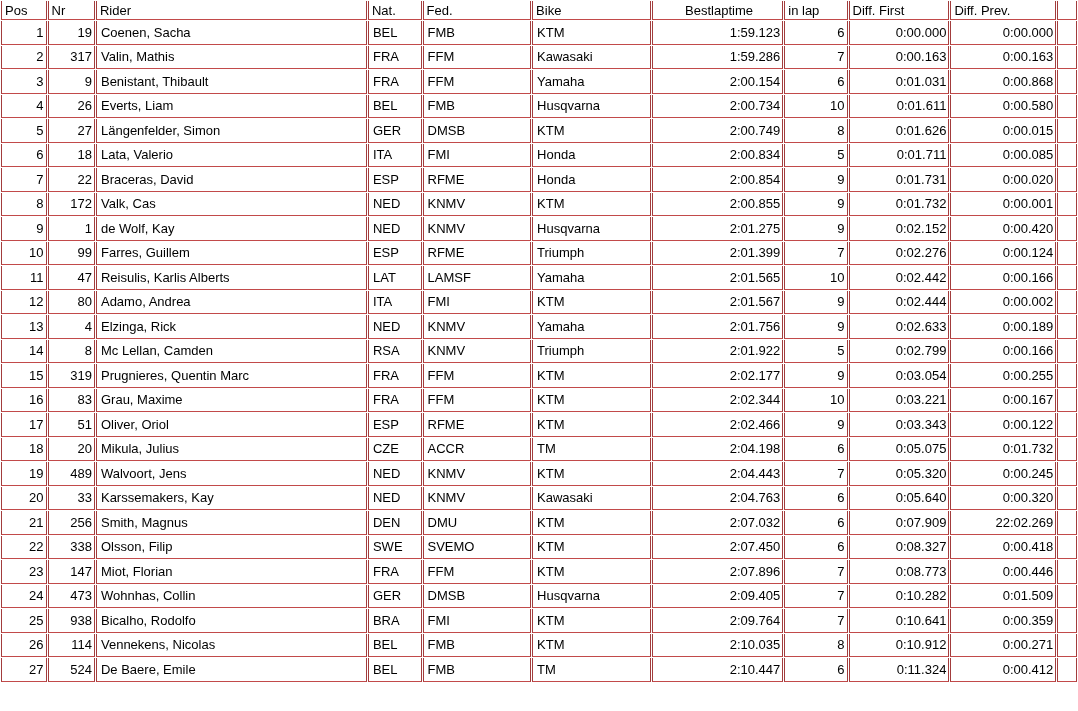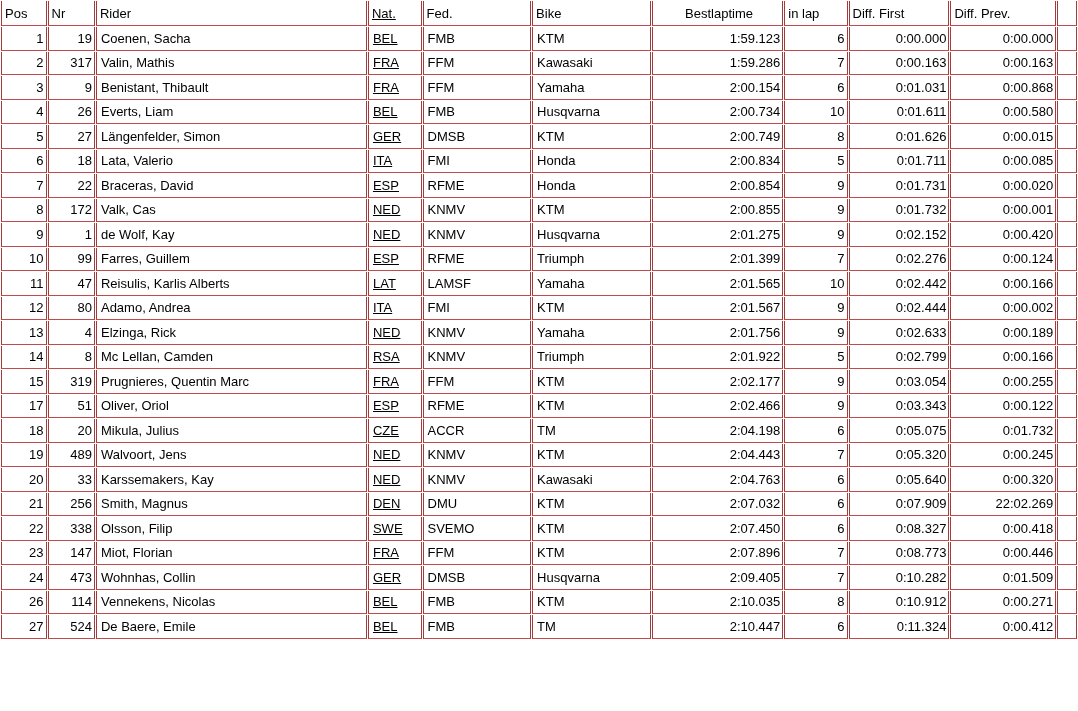--- a/index.html
+++ b/index.html
@@ -22,33 +22,33 @@
     box-sizing: border-box;
     border: 1px solid #a23c3c;
     border-top: none;
     border-bottom-color: #c24a4a;
     overflow: hidden;
     white-space: nowrap;
     vertical-align: middle;
     background: #ffffff;
   }
   th {
-    height: 25px;
+    height: 19px;
     font-weight: 400;
     text-align: left;
     padding: 0 0 0 3px;
   }
   td { height: 23.5px; }
   td.al { text-align: left;  padding-left: 4px; }
   td.ar { text-align: right; padding-right: 2px; }
   
   .c0 { width: 46px;  }
   .c1 { width: 48px;  }
   .c2 { width: 274px; }
-  .c3 { width: 54px; text-decoration: underline;  }
+  .c3 { width: 54px;  }
   .c4 { width: 110px; }
   .c5 { width: 120px; }
   .c6 { width: 133px; text-align: center; }
   .c7 { width: 64px; margin-left: 18px;  }
   .c8 { width: 102px; margin-left: 33px; }
   .c9 { width: 107px; }
   .stub { width: 20px; }
 </style>
 </head>
 <body>
@@ -259,20 +259,33 @@
     <td class="al c3">FRA</td>
     <td class="al c4">FFM</td>
     <td class="al c5">KTM</td>
     <td class="ar c6">2:02.177</td>
     <td class="ar c7">9</td>
     <td class="ar c8">0:03.054</td>
     <td class="ar c9">0:00.255</td>
     <td class="stub"></td>
   </tr>
       <tr>
+    <td class="ar c0">16</td>
+    <td class="ar c1">83</td>
+    <td class="al c2">Grau, Maxime</td>
+    <td class="al c3">FRA</td>
+    <td class="al c4">FFM</td>
+    <td class="al c5">KTM</td>
+    <td class="ar c6">2:02.344</td>
+    <td class="ar c7">10</td>
+    <td class="ar c8">0:03.221</td>
+    <td class="ar c9">0:00.167</td>
+    <td class="stub"></td>
+  </tr>
+      <tr>
     <td class="ar c0">17</td>
     <td class="ar c1">51</td>
     <td class="al c2">Oliver, Oriol</td>
     <td class="al c3">ESP</td>
     <td class="al c4">RFME</td>
     <td class="al c5">KTM</td>
     <td class="ar c6">2:02.466</td>
     <td class="ar c7">9</td>
     <td class="ar c8">0:03.343</td>
     <td class="ar c9">0:00.122</td>
@@ -363,20 +376,33 @@
     <td class="al c3">GER</td>
     <td class="al c4">DMSB</td>
     <td class="al c5">Husqvarna</td>
     <td class="ar c6">2:09.405</td>
     <td class="ar c7">7</td>
     <td class="ar c8">0:10.282</td>
     <td class="ar c9">0:01.509</td>
     <td class="stub"></td>
   </tr>
       <tr>
+    <td class="ar c0">25</td>
+    <td class="ar c1">938</td>
+    <td class="al c2">Bicalho, Rodolfo</td>
+    <td class="al c3">BRA</td>
+    <td class="al c4">FMI</td>
+    <td class="al c5">KTM</td>
+    <td class="ar c6">2:09.764</td>
+    <td class="ar c7">7</td>
+    <td class="ar c8">0:10.641</td>
+    <td class="ar c9">0:00.359</td>
+    <td class="stub"></td>
+  </tr>
+      <tr>
     <td class="ar c0">26</td>
     <td class="ar c1">114</td>
     <td class="al c2">Vennekens, Nicolas</td>
     <td class="al c3">BEL</td>
     <td class="al c4">FMB</td>
     <td class="al c5">KTM</td>
     <td class="ar c6">2:10.035</td>
     <td class="ar c7">8</td>
     <td class="ar c8">0:10.912</td>
     <td class="ar c9">0:00.271</td>

